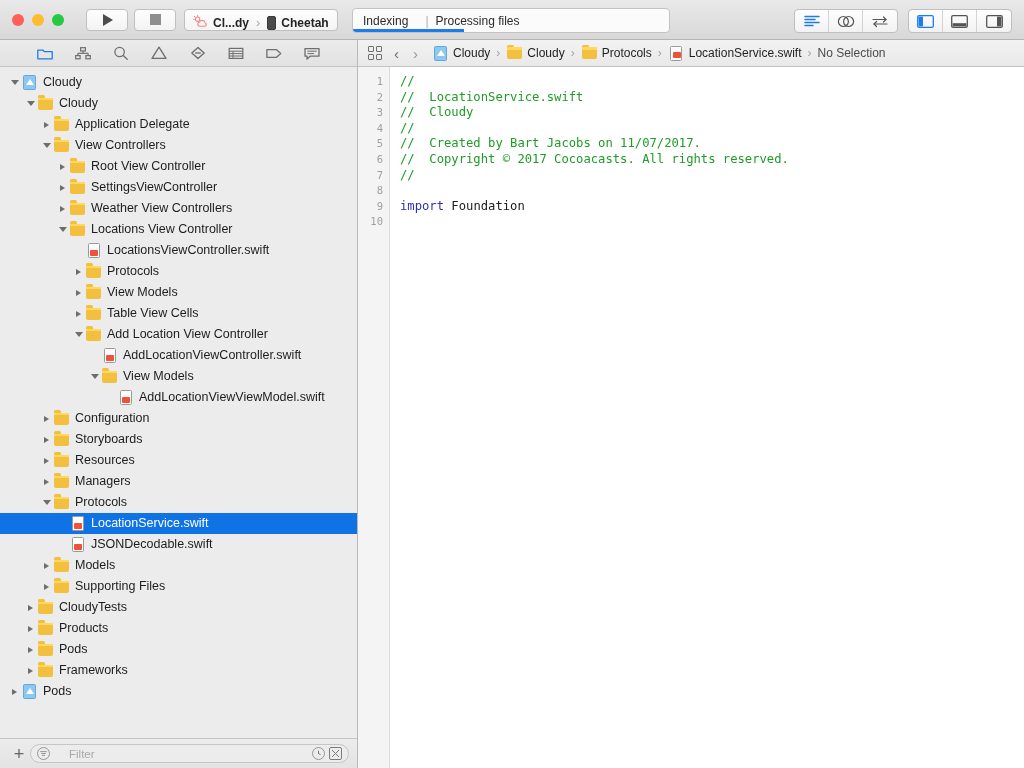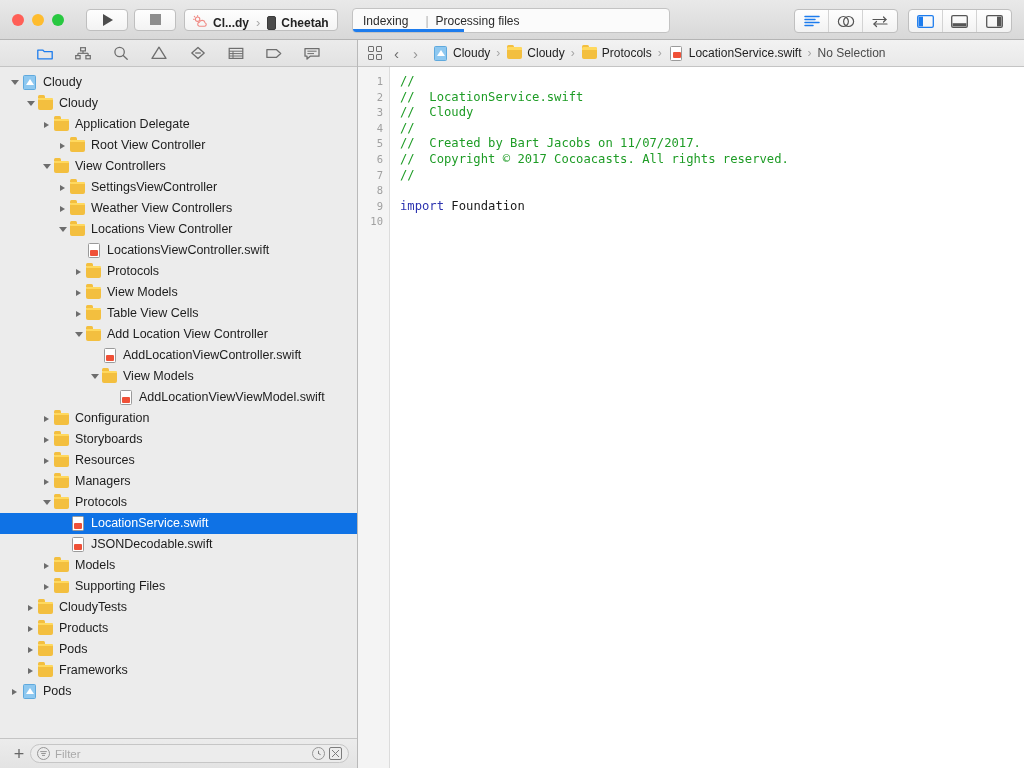--- a/index.html
+++ b/index.html
@@ -167,21 +167,21 @@
     background: linear-gradient(to bottom,#ececec,#e3e3e3);
     border-top: 1px solid #c4c4c4;
     display: flex; align-items: center; padding: 0 8px;
   }
   .plus-btn { width: 22px; font-size: 18px; color: #666; text-align: center; line-height: 1; }
   .filter-field {
     flex: 1; height: 19px; background: #ececec;
     border: 1px solid #c6c6c6; border-radius: 10px;
     display: flex; align-items: center; padding: 0 6px;
   }
-  .filter-ph { font-size: 11.5px; color: #a9a9a9; margin-left: 5px; flex: 1; }
+  .filter-ph { font-size: 11.5px; color: #a9a9a9; margin-left: 19px; flex: 1; }
   .circ-icon {
     width: 13px; height: 13px; border: 1.2px solid #969696; border-radius: 50%;
     display: flex; align-items: center; justify-content: center;
   }
   .sq-icon {
     width: 13px; height: 13px; border: 1.2px solid #7c7c7c; border-radius: 2px;
     display: flex; align-items: center; justify-content: center; margin-left: 4px;
   }
 
   
@@ -411,38 +411,38 @@
             <span style="flex: 0 0 40px;"></span>
             <span class="disclosure">
               <span class="tri"></span>
             </span>
             <span class="ic">
               <div class="folder"></div>
             </span>
             <span class="rlabel">Application Delegate</span>
           </div>
           <div class="row">
+            <span style="flex: 0 0 40px;"></span>
+            <span class="disclosure">
+              <span class="tri open"></span>
+            </span>
+            <span class="ic">
+              <div class="folder"></div>
+            </span>
+            <span class="rlabel">View Controllers</span>
+          </div>
+          <div class="row">
             <span style="flex: 0 0 56px;"></span>
             <span class="disclosure">
               <span class="tri"></span>
             </span>
             <span class="ic">
               <div class="folder"></div>
             </span>
             <span class="rlabel">Root View Controller</span>
-          </div>
-          <div class="row">
-            <span style="flex: 0 0 40px;"></span>
-            <span class="disclosure">
-              <span class="tri open"></span>
-            </span>
-            <span class="ic">
-              <div class="folder"></div>
-            </span>
-            <span class="rlabel">View Controllers</span>
           </div>
           <div class="row">
             <span style="flex: 0 0 56px;"></span>
             <span class="disclosure">
               <span class="tri"></span>
             </span>
             <span class="ic">
               <div class="folder"></div>
             </span>
             <span class="rlabel">SettingsViewController</span>

